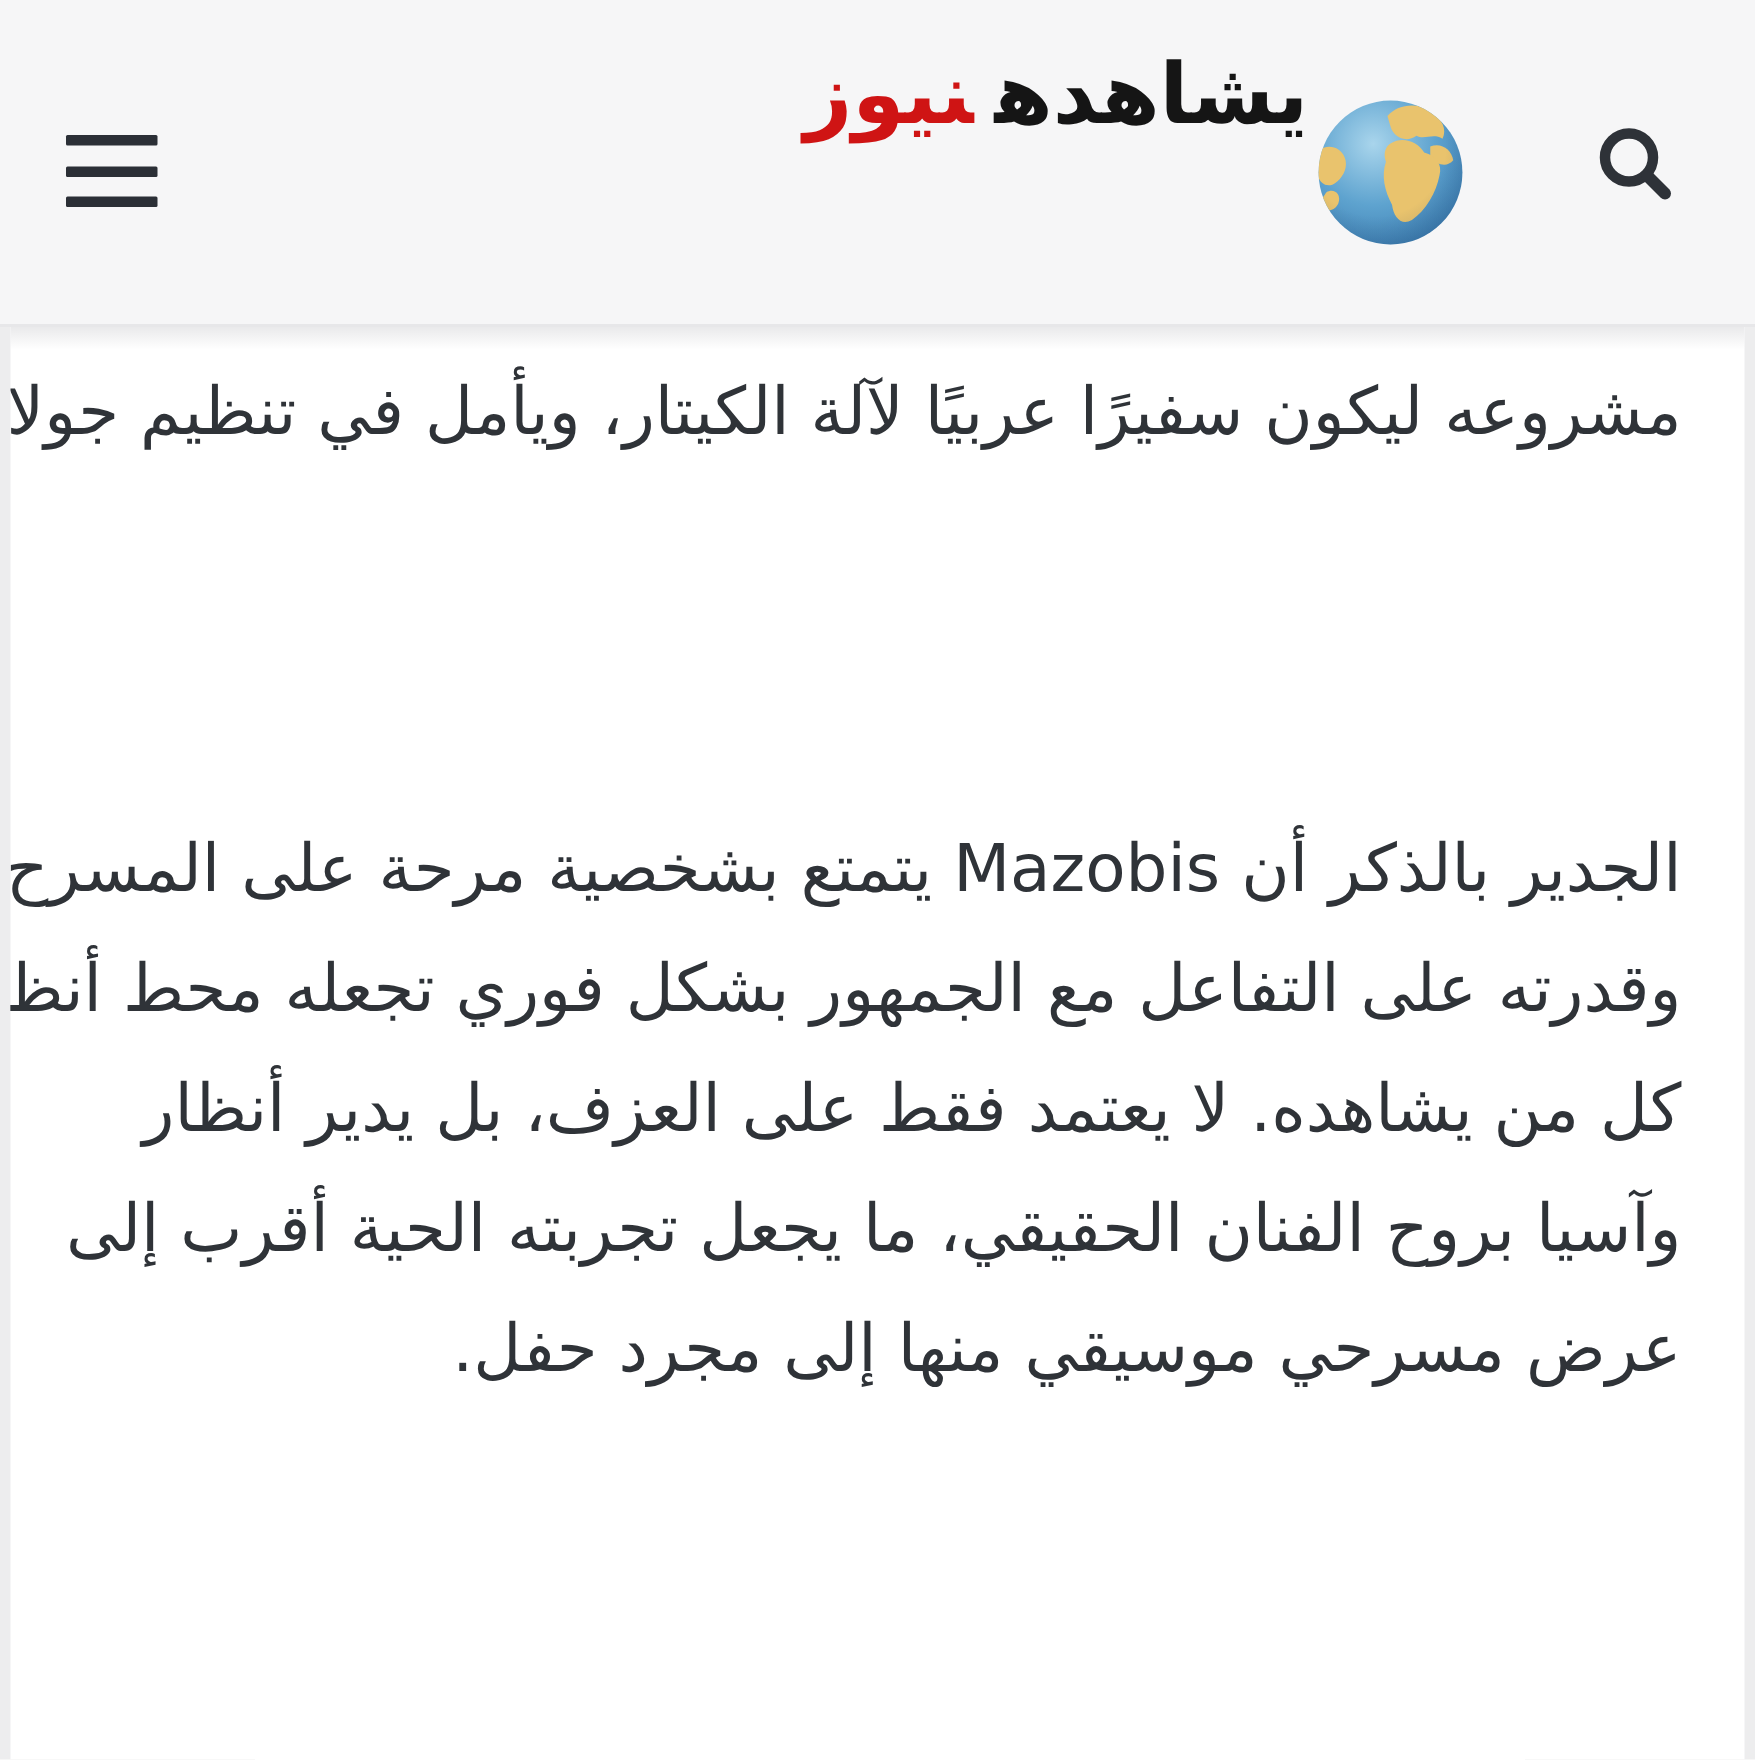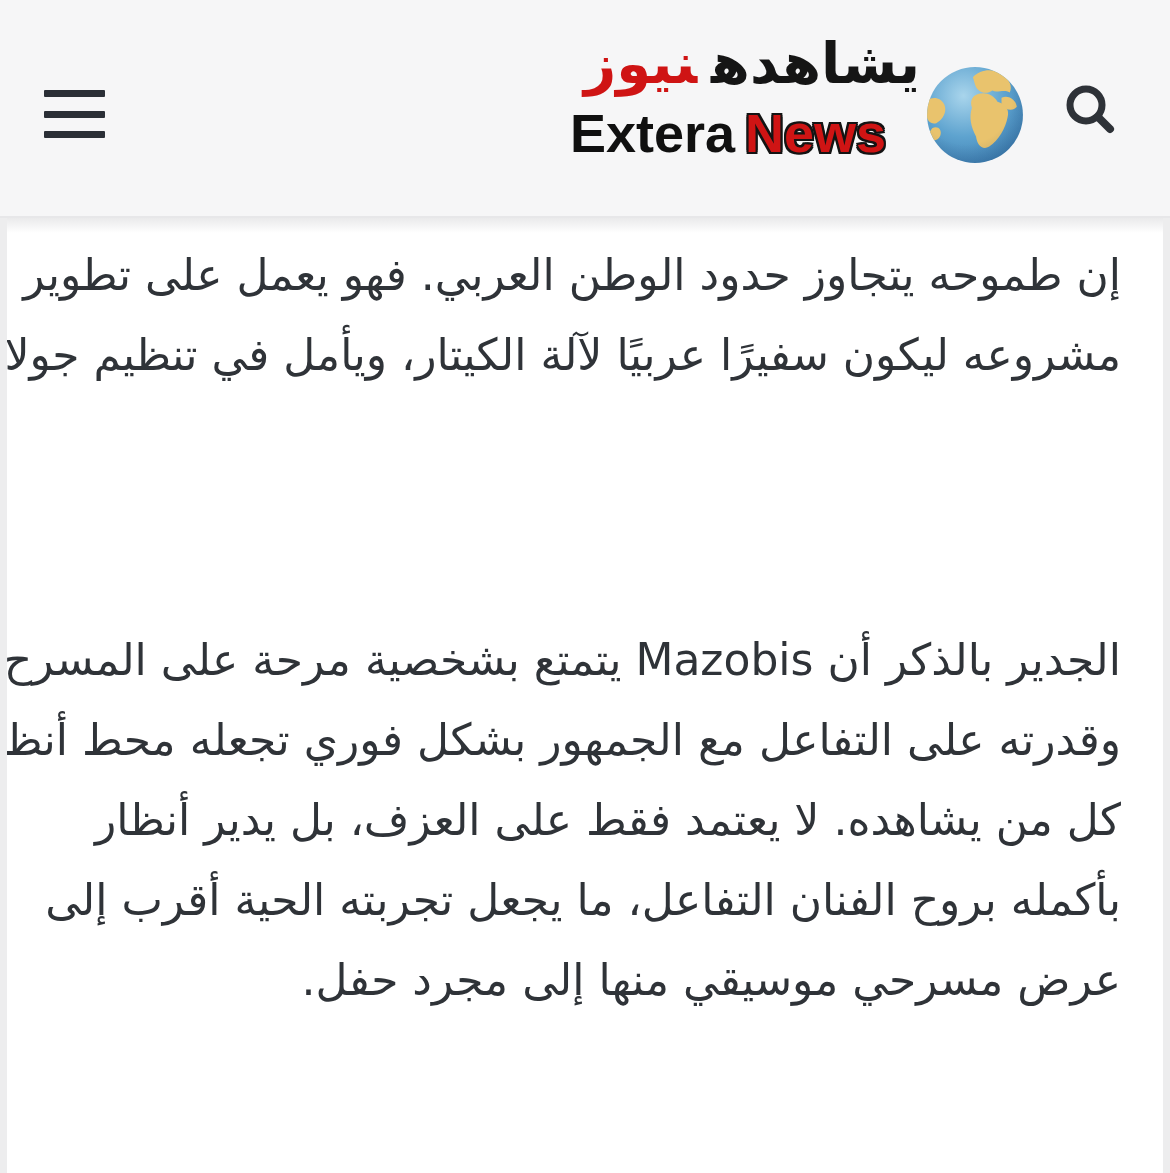--- a/index.html
+++ b/index.html
@@ -38,21 +38,21 @@
     display: flex; align-items: flex-start;
     cursor: pointer;
   }
   .logo-text { display: flex; flex-direction: column; align-items: center; }
   .logo-ar {
     direction: rtl; white-space: nowrap;
     font-family: "DejaVu Sans", sans-serif;
     font-weight: bold; font-size: 56px; line-height: 76px;
     color: #151515;
   }
-  .logo-ar .accent { color: var(--brand-red, #cf1414); margin-right: 14px; margin-left: 48px; }
+  .logo-ar .accent { color: var(--brand-red, #cf1414); margin-right: 14px; }
   .logo-en {
     white-space: nowrap;
     font-weight: bold; font-size: 54px; line-height: 62px;
     letter-spacing: 0px; color: #101010;
   }
   .logo-en .accent {
     color: var(--brand-red, #cf1414);
     text-shadow: -2px 0 0 #141414, 2px 0 0 #141414, 0 -2px 0 #141414, 0 2px 0 #141414,
                  -2px -2px 0 #141414, 2px 2px 0 #141414, -2px 2px 0 #141414, 2px -2px 0 #141414;
     margin-left: 10px;
@@ -89,21 +89,20 @@
 
   <button class="hamburger" aria-label="menu">
     <span></span>
     <span></span>
     <span></span>
   </button>
 
   <div class="logo">
     <div class="logo-text">
       <div class="logo-ar"><span>يشاهده</span><span class="accent">نيوز</span></div>
-      <div class="logo-en"><span>Extera</span><span class="accent">News</span></div>
     </div>
     <svg class="globe" viewBox="0 0 100 100" aria-hidden="true">
       <defs>
         <radialGradient id="ocean" cx="0.38" cy="0.30" r="0.95">
           <stop offset="0" stop-color="#a9d5ec"></stop>
           <stop offset="0.45" stop-color="#5ea3cf"></stop>
           <stop offset="1" stop-color="#2e6da5"></stop>
         </radialGradient>
         <radialGradient id="shade" cx="0.40" cy="0.32" r="0.78">
           <stop offset="0.62" stop-color="rgba(10,40,80,0)"></stop>
@@ -130,25 +129,24 @@
       <circle cx="26" cy="25" r="16" fill="none" stroke="#2e3238" stroke-width="7"></circle>
       <line x1="38" y1="37" x2="50" y2="49" stroke="#2e3238" stroke-width="8" stroke-linecap="round"></line>
     </svg>
   </button>
 
 </header>
 
 <main class="card">
   <article>
     <div>
-      <div class="line">إن طموحه يتجاوز حدود الوطن العربي. فهو يعمل على تطوير</div>
       <div class="line">مشروعه ليكون سفيرًا عربيًا لآلة الكيتار، ويأمل في تنظيم جولات</div>
     </div>
     <div class="para-gap"></div>
     <div>
       <div class="line">الجدير بالذكر أن Mazobis يتمتع بشخصية مرحة على المسرح،</div>
       <div class="line">وقدرته على التفاعل مع الجمهور بشكل فوري تجعله محط أنظار</div>
       <div class="line">كل من يشاهده. لا يعتمد فقط على العزف، بل يدير أنظار</div>
-      <div class="line">بأكمله بروح الفنان التفاعل، ما يجعل تجربته الحية أقرب إلى</div>
+      <div class="line">وآسيا بروح الفنان الحقيقي، ما يجعل تجربته الحية أقرب إلى</div>
       <div class="line">عرض مسرحي موسيقي منها إلى مجرد حفل.</div>
     </div>
   </article>
 </main>
 
 </body></html>

